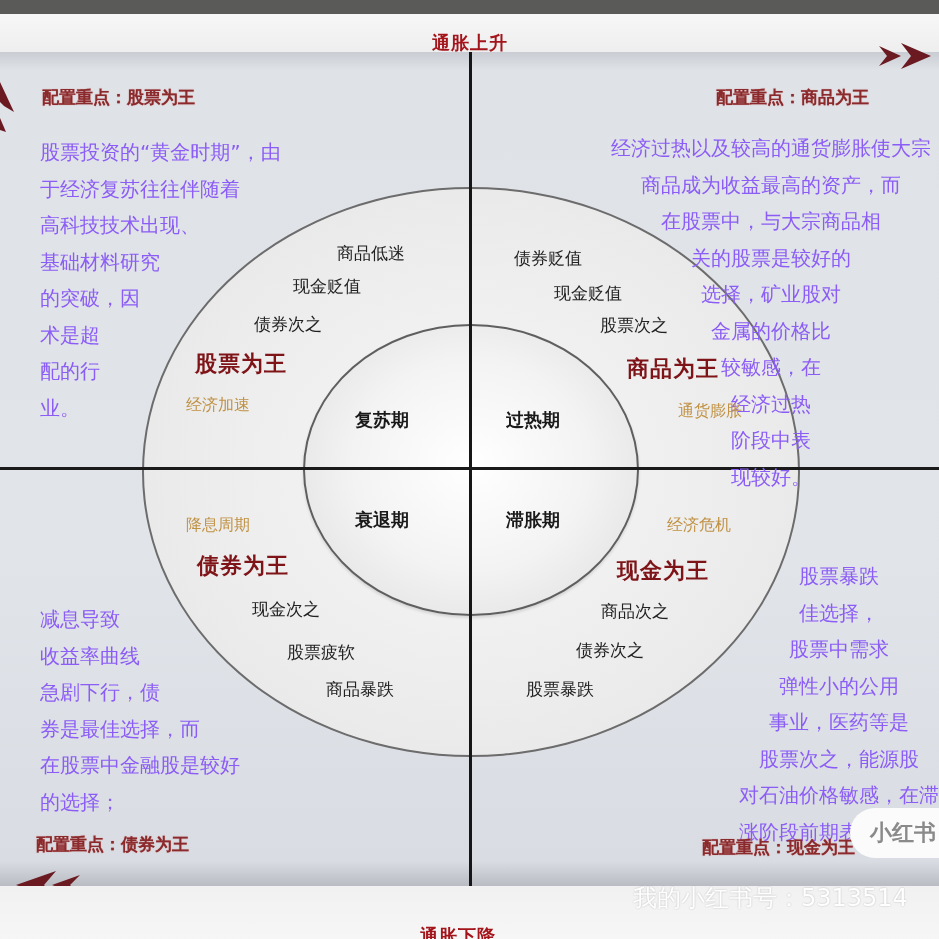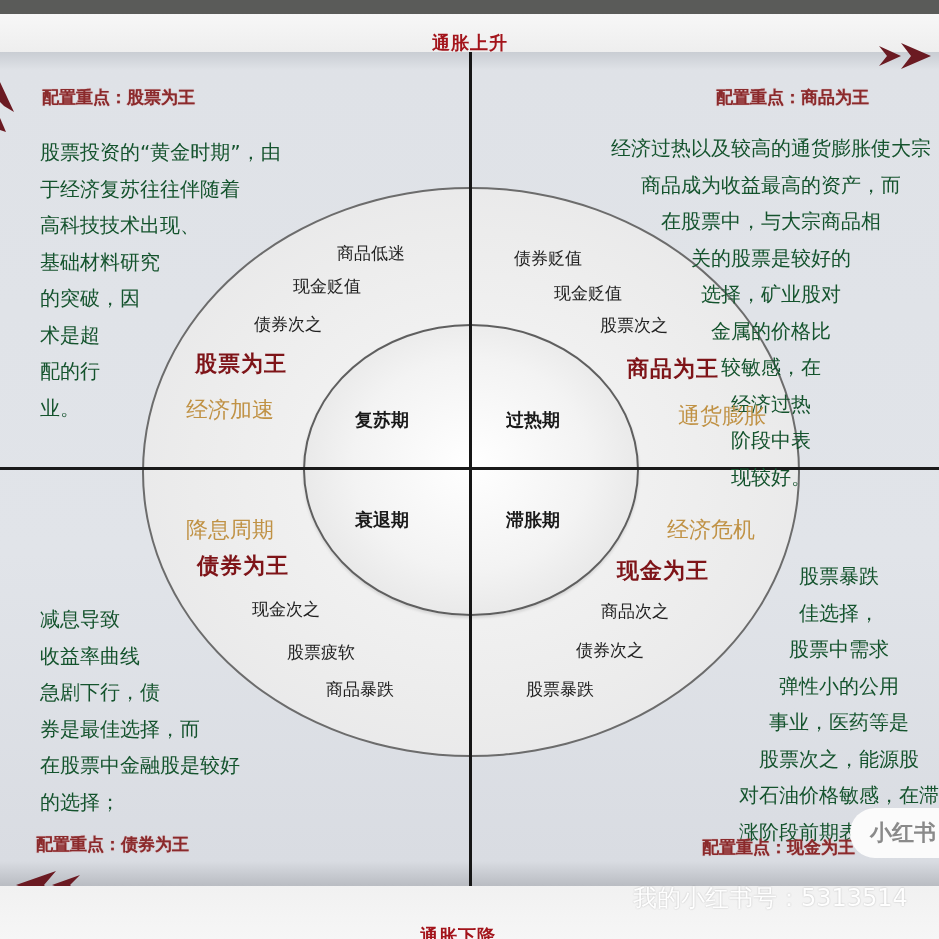--- a/index.html
+++ b/index.html
@@ -21,26 +21,26 @@
   .vline { position: absolute; left: 469px; top: 52px; width: 3px; height: 834px; background: #161616; }
   .hline { position: absolute; left: 0; top: 467px; width: 939px; height: 3px; background: #1a1a1a; }
   .outer { position: absolute; left: 142px; top: 187px; width: 658px; height: 570px; border-radius: 50%;
     border: 2px solid #6c6c6c; box-sizing: border-box;
     background: radial-gradient(ellipse at 50% 50%, #f7f7f7 0%, #ececec 60%, #e4e4e6 100%); }
   .inner { position: absolute; left: 303px; top: 324px; width: 336px; height: 292px; border-radius: 50%;
     border: 2px solid #5f5f5f; box-sizing: border-box;
     background: radial-gradient(ellipse at 50% 48%, #ffffff 0%, #f3f3f3 50%, #dcdcdc 100%);
     box-shadow: 0 2px 3px rgba(0,0,0,0.12); }
   .focus { position: absolute; color: #8a2a2c; font-weight: bold; font-size: 17px; text-shadow: 0 0 1px #c07070; }
-  .desc { position: absolute; color: #14532d; font-size: 20px; line-height: 36.5px; }
+  .desc { position: absolute; color: #8b5cf6; font-size: 20px; line-height: 36.5px; }
   .desc.right { text-align: center; }
   .desc div { white-space: nowrap; }
   .item { position: absolute; color: #222; font-size: 17px; white-space: nowrap; }
   .king { position: absolute; color: #7e1418; font-weight: bold; font-size: 22px; letter-spacing: 1px; white-space: nowrap; }
-  .sub { position: absolute; color: #c09245; font-size: 22px; white-space: nowrap; }
+  .sub { position: absolute; color: #c09245; font-size: 16px; white-space: nowrap; }
   .phase { position: absolute; color: #1a1a1a; font-weight: bold; font-size: 18px; white-space: nowrap; }
   .arrow { position: absolute; }
   .watermark-pill { position: absolute; left: 850px; top: 808px; width: 100px; height: 50px; background: #fbfbfb;
     border-radius: 25px 0 0 25px; color: #8a8a8a; font-weight: bold; font-size: 22px; line-height: 50px;
     padding-left: 20px; box-sizing: border-box; overflow: hidden; white-space: nowrap; }
   .watermark-id { position: absolute; left: 633px; top: 882px; color: #ffffff; font-size: 24px;
     text-shadow: 0 0 2px rgba(0,0,0,0.25); white-space: nowrap; opacity: 0.95; }
 </style>
 </head>
 <body>

